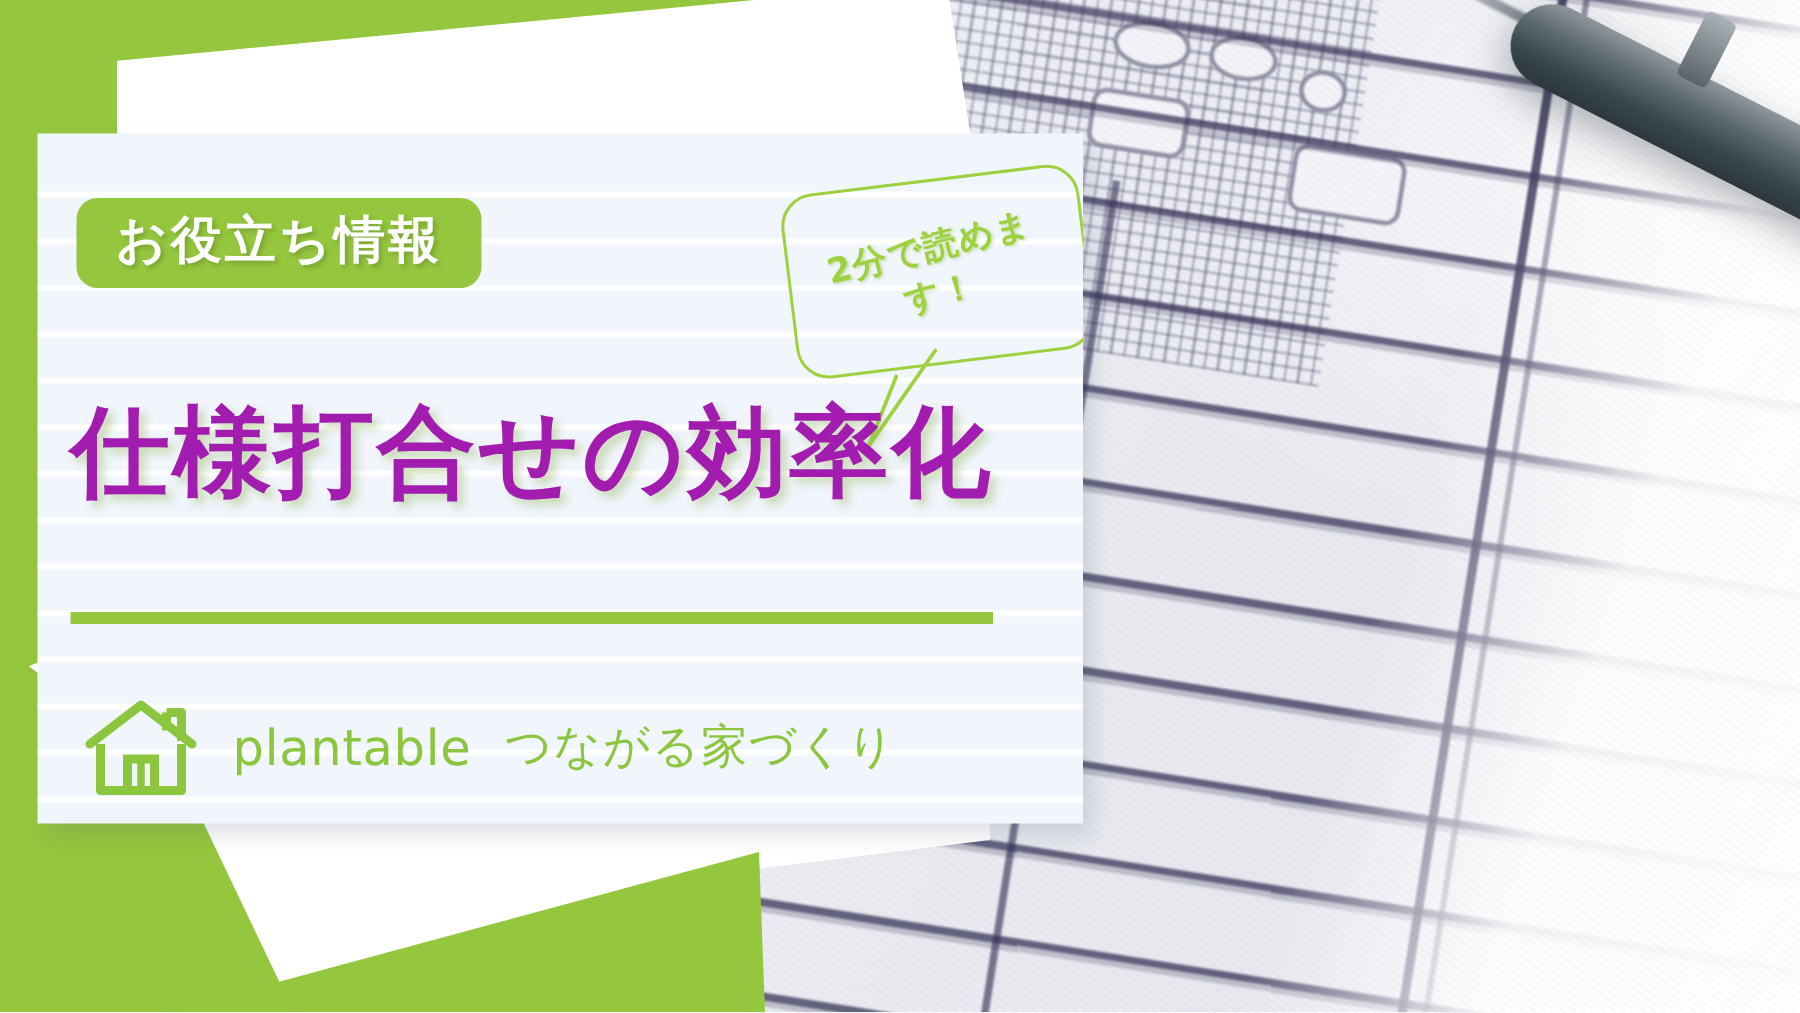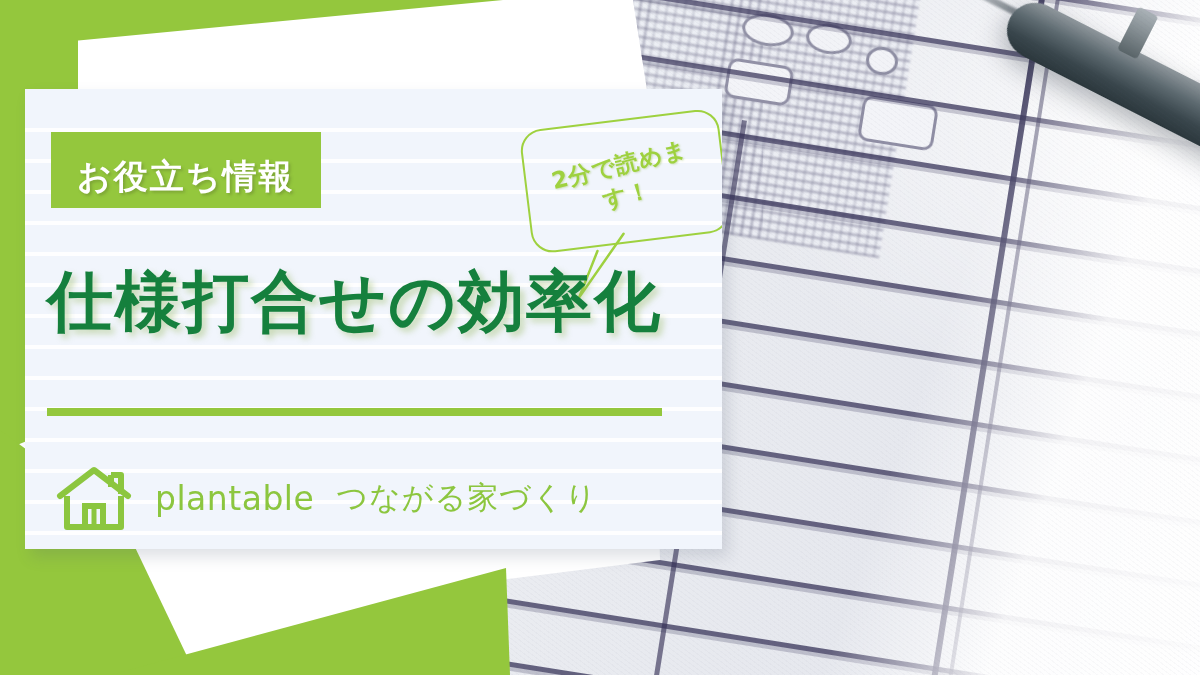--- a/index.html
+++ b/index.html
@@ -133,24 +133,25 @@
       rgba(255,255,255,.95) 27px,
       rgba(255,255,255,.95) 31px);
     background-position:0 12px;
   }
   .card-clip{position:absolute;inset:0;overflow:hidden;}
 
   
   .badge{
     position:absolute;left:26px;top:43px;
     background:#94c73d;color:#ffffff;
-    padding:26px 26px 13px 26px;
+    padding:10px 26px 13px 26px;
     font-size:34px;font-weight:bold;letter-spacing:2px;line-height:1.1;
     text-shadow:2px 2px 3px rgba(80,100,40,.35);
     font-family:"DejaVu Sans","Liberation Sans",sans-serif;
+    border-radius:14px;
   }
 
   
   .bubble-wrap{
     position:absolute;left:492px;top:22px;width:220px;height:170px;
     transform:rotate(-7deg);
   }
   .bubble{
     position:absolute;left:10px;top:8px;width:196px;height:120px;
     border:2.5px solid #9ed13f;border-radius:22px;background:transparent;
@@ -162,21 +163,21 @@
     position:absolute;left:18px;top:38px;width:180px;
     text-align:center;color:#9ed13f;font-weight:bold;font-size:23px;
     letter-spacing:1px;transform:rotate(-7deg);
     font-family:"DejaVu Sans","Liberation Sans",sans-serif;
     text-shadow:1px 1px 2px rgba(150,190,80,.45);
   }
 
   
   .title{
     position:absolute;left:22px;top:175px;width:660px;
-    color:#15803d;font-weight:bold;font-size:66px;letter-spacing:2px;line-height:1.15;
+    color:#a21caf;font-weight:bold;font-size:66px;letter-spacing:2px;line-height:1.15;
     white-space:nowrap;
     font-family:"DejaVu Sans","Liberation Sans",sans-serif;
     text-shadow:4px 4px 6px rgba(150,185,95,.45);
   }
 
   
   .divider{
     position:absolute;left:22px;top:319px;width:615px;height:8px;background:#94c73d;
   }
 

